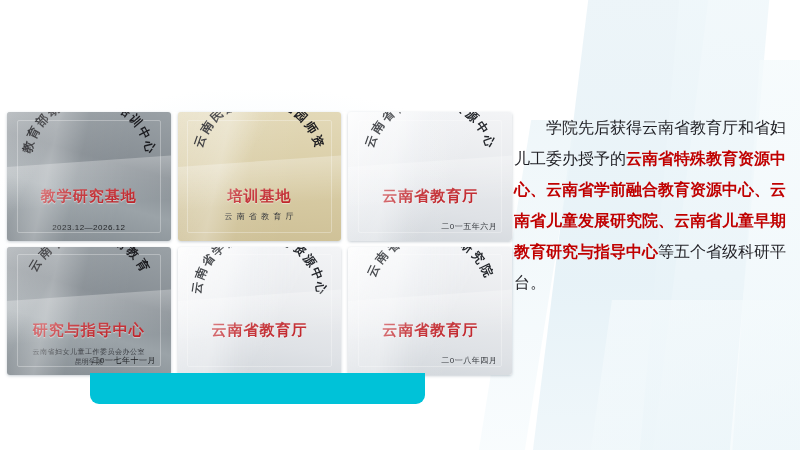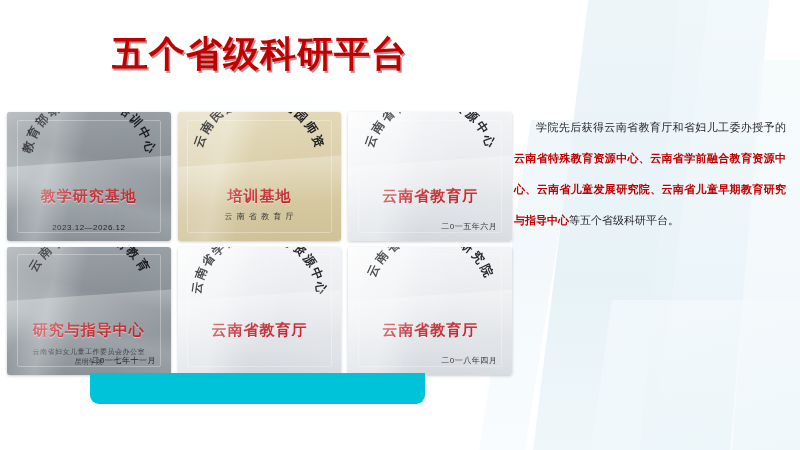--- a/index.html
+++ b/index.html
@@ -240,21 +240,21 @@
     border-radius: 0 0 9px 9px;
   }
 
   
   #text-block {
     position: absolute;
     left: 514px;
     top: 112px;
     width: 272px;
     font-family: "Liberation Serif", "DejaVu Serif", serif;
-    font-size: 11px;
+    font-size: 16px;
     line-height: 31px;
     color: #1f1f24;
     text-align: justify;
     text-indent: 2em;
   }
   #text-block .hl {
     color: #c00000;
     font-weight: bold;
   }
 </style>
@@ -265,21 +265,20 @@
 
   <div class="bg-layer">
     <div class="glow-left"></div>
     <div class="ribbon ribbon-a"></div>
     <div class="ribbon ribbon-b"></div>
     <div class="ribbon ribbon-c"></div>
     <div class="ribbon ribbon-d"></div>
     <div class="ribbon ribbon-e"></div>
   </div>
 
-  <div id="title">五个省级科研平台</div>
 
   <div id="photo-grid">
       <div class="plaque">
         <div class="plaque-face face-steel"></div>
         <div class="plaque-inner"></div>
         <div class="arc">
           <span style="transform: translate(-50%, -50%) rotate(-76deg) translateY(-62px);">教</span>
           <span style="transform: translate(-50%, -50%) rotate(-62.1818deg) translateY(-62px);">育</span>
           <span style="transform: translate(-50%, -50%) rotate(-48.3636deg) translateY(-62px);">部</span>
           <span style="transform: translate(-50%, -50%) rotate(-34.5455deg) translateY(-62px);">幼</span>

